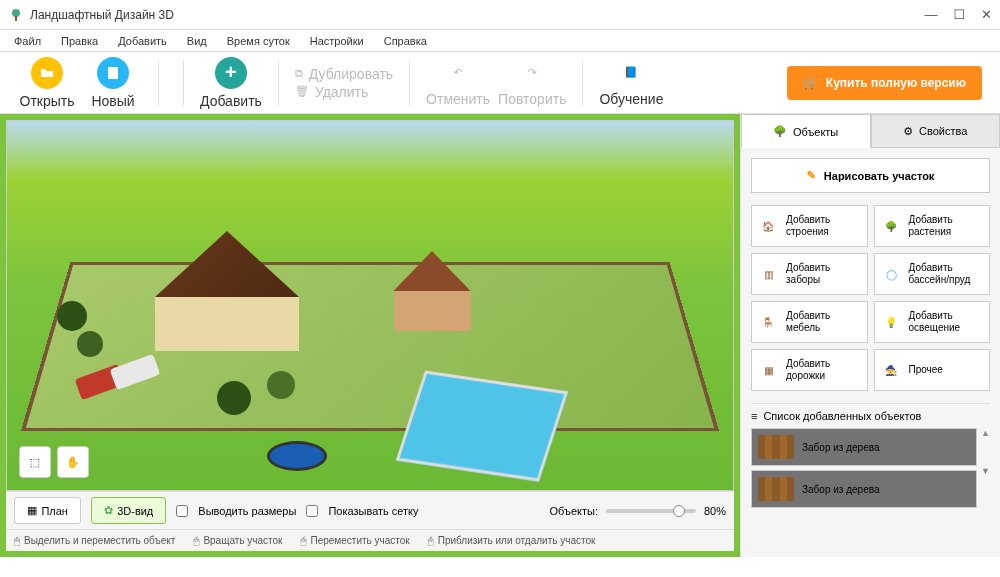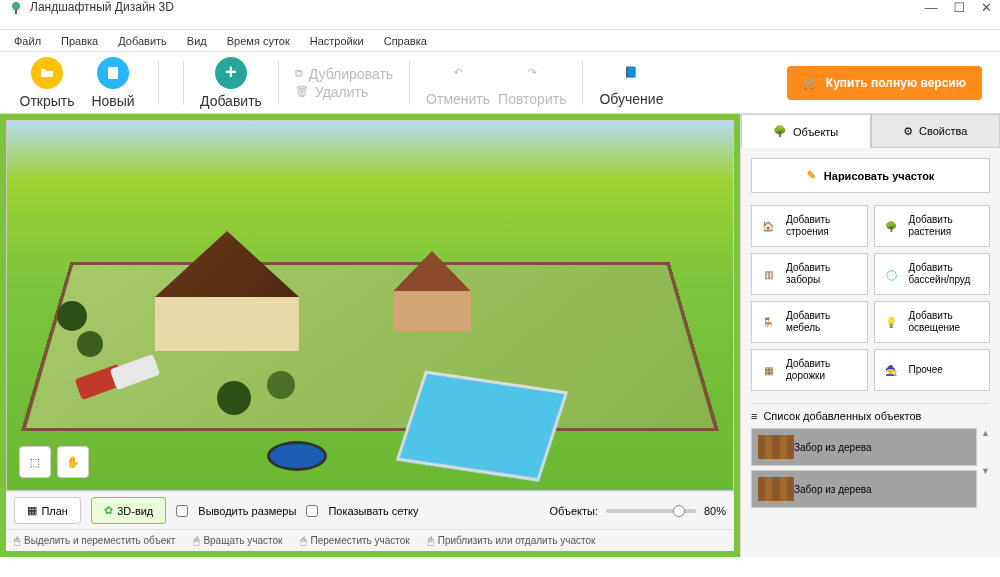--- a/index.html
+++ b/index.html
@@ -1,19 +1,19 @@
 <!DOCTYPE html>
 <html><head>
 <meta charset="utf-8">
 <style>
 * { margin: 0; padding: 0; box-sizing: border-box; font-family: Arial, sans-serif; }
 body { width: 1000px; height: 577px; background: #fff; overflow: hidden; font-size: 11px; }
 
 
-.titlebar { height: 30px; background: #fff; border-bottom: 1px solid #ddd; display: flex; align-items: flex-start; padding: 0 8px; }
+.titlebar { height: 30px; background: #fff; border-bottom: 1px solid #ddd; display: flex; align-items: center; padding: 0 8px; }
 .titlebar-icon { width: 16px; height: 16px; margin-right: 6px; }
 .titlebar-text { flex: 1; font-size: 12px; color: #333; }
 .win-controls { display: flex; gap: 16px; color: #555; font-size: 13px; }
 .win-controls span { cursor: default; }
 
 
 .menubar { height: 22px; display: flex; align-items: center; padding: 0 8px; gap: 14px; font-size: 11px; color: #333; border-bottom: 1px solid #ddd; }
 .menubar span { cursor: default; margin-left: 6px; }
 
 
@@ -63,21 +63,21 @@
 .panel-tab { flex: 1; display: flex; align-items: center; justify-content: center; gap: 6px; background: #e8e8e8; border: 1px solid #ccc; font-size: 11px; cursor: pointer; }
 .panel-tab.active { background: #fff; border-bottom: none; }
 .panel-body { flex: 1; padding: 10px; overflow-y: auto; }
 .draw-btn { width: 100%; padding: 10px; background: #fff; border: 1px solid #ccc; display: flex; align-items: center; justify-content: center; gap: 8px; font-size: 11px; font-weight: bold; cursor: pointer; margin-bottom: 12px; }
 .grid-btns { display: grid; grid-template-columns: 1fr 1fr; gap: 6px; margin-bottom: 12px; }
 .grid-btn { background: #fff; border: 1px solid #ccc; padding: 6px; display: flex; align-items: center; gap: 6px; font-size: 10px; cursor: pointer; min-height: 42px; }
 .grid-btn-icon { width: 22px; height: 22px; flex-shrink: 0; display: flex; align-items: center; justify-content: center; }
 .grid-btn-text { line-height: 1.2; }
 .list-header { display: flex; align-items: center; gap: 6px; font-size: 11px; padding: 6px 0; border-top: 1px solid #ddd; }
 .obj-list { display: flex; flex-direction: column; gap: 4px; }
-.obj-item { background: #a3a3a3; border: 1px solid #ccc; padding: 6px; display: flex; align-items: center; gap: 0; font-size: 10px; cursor: pointer; }
+.obj-item { background: #737373; border: 1px solid #ccc; padding: 6px; display: flex; align-items: center; gap: 8px; font-size: 10px; cursor: pointer; }
 .obj-thumb { width: 36px; height: 24px; background: linear-gradient(90deg, #8b5a2b 0%, #8b5a2b 20%, #a0692b 20%, #a0692b 40%, #8b5a2b 40%, #8b5a2b 60%, #a0692b 60%, #a0692b 80%, #8b5a2b 80%); }
 .scroll-indicator { display: flex; flex-direction: column; align-items: center; gap: 28px; margin-left: 4px; color: #888; font-size: 9px; }
 .list-row { display: flex; }
 </style>
 </head>
 <body>
 
 <div class="titlebar">
   <svg class="titlebar-icon" viewBox="0 0 16 16">
       <circle cx="8" cy="6" r="4" fill="#4a8"></circle>

